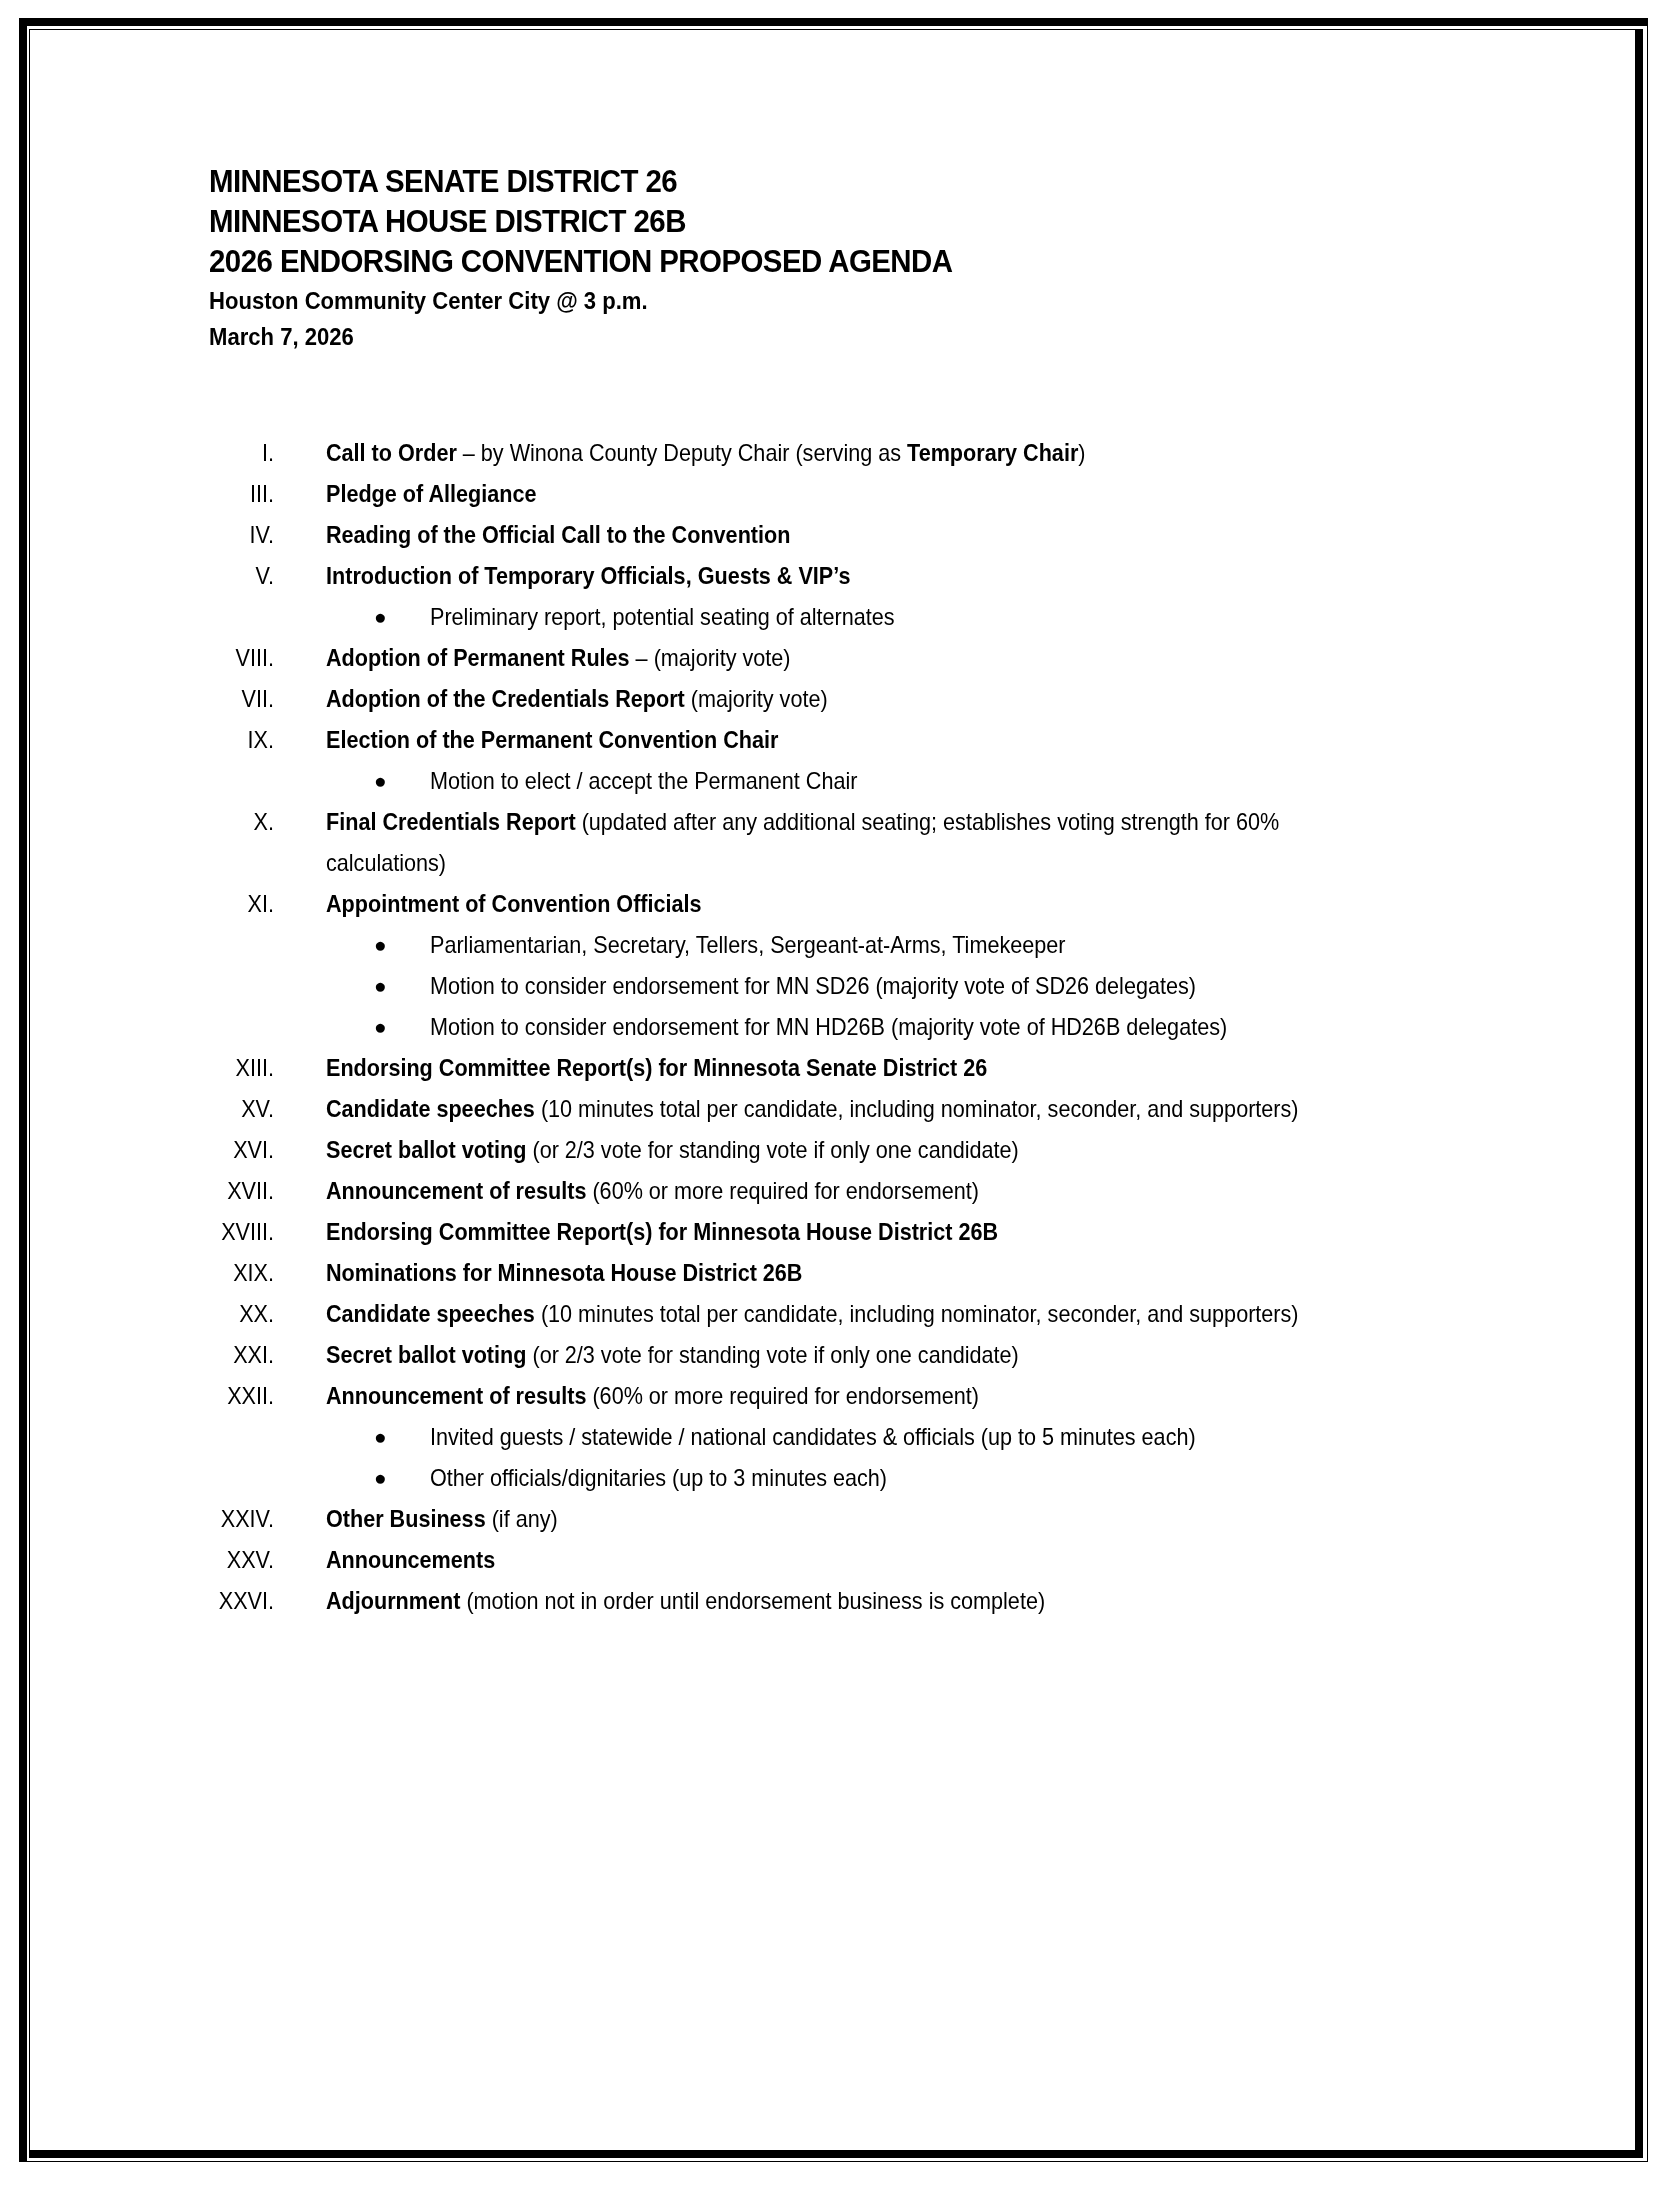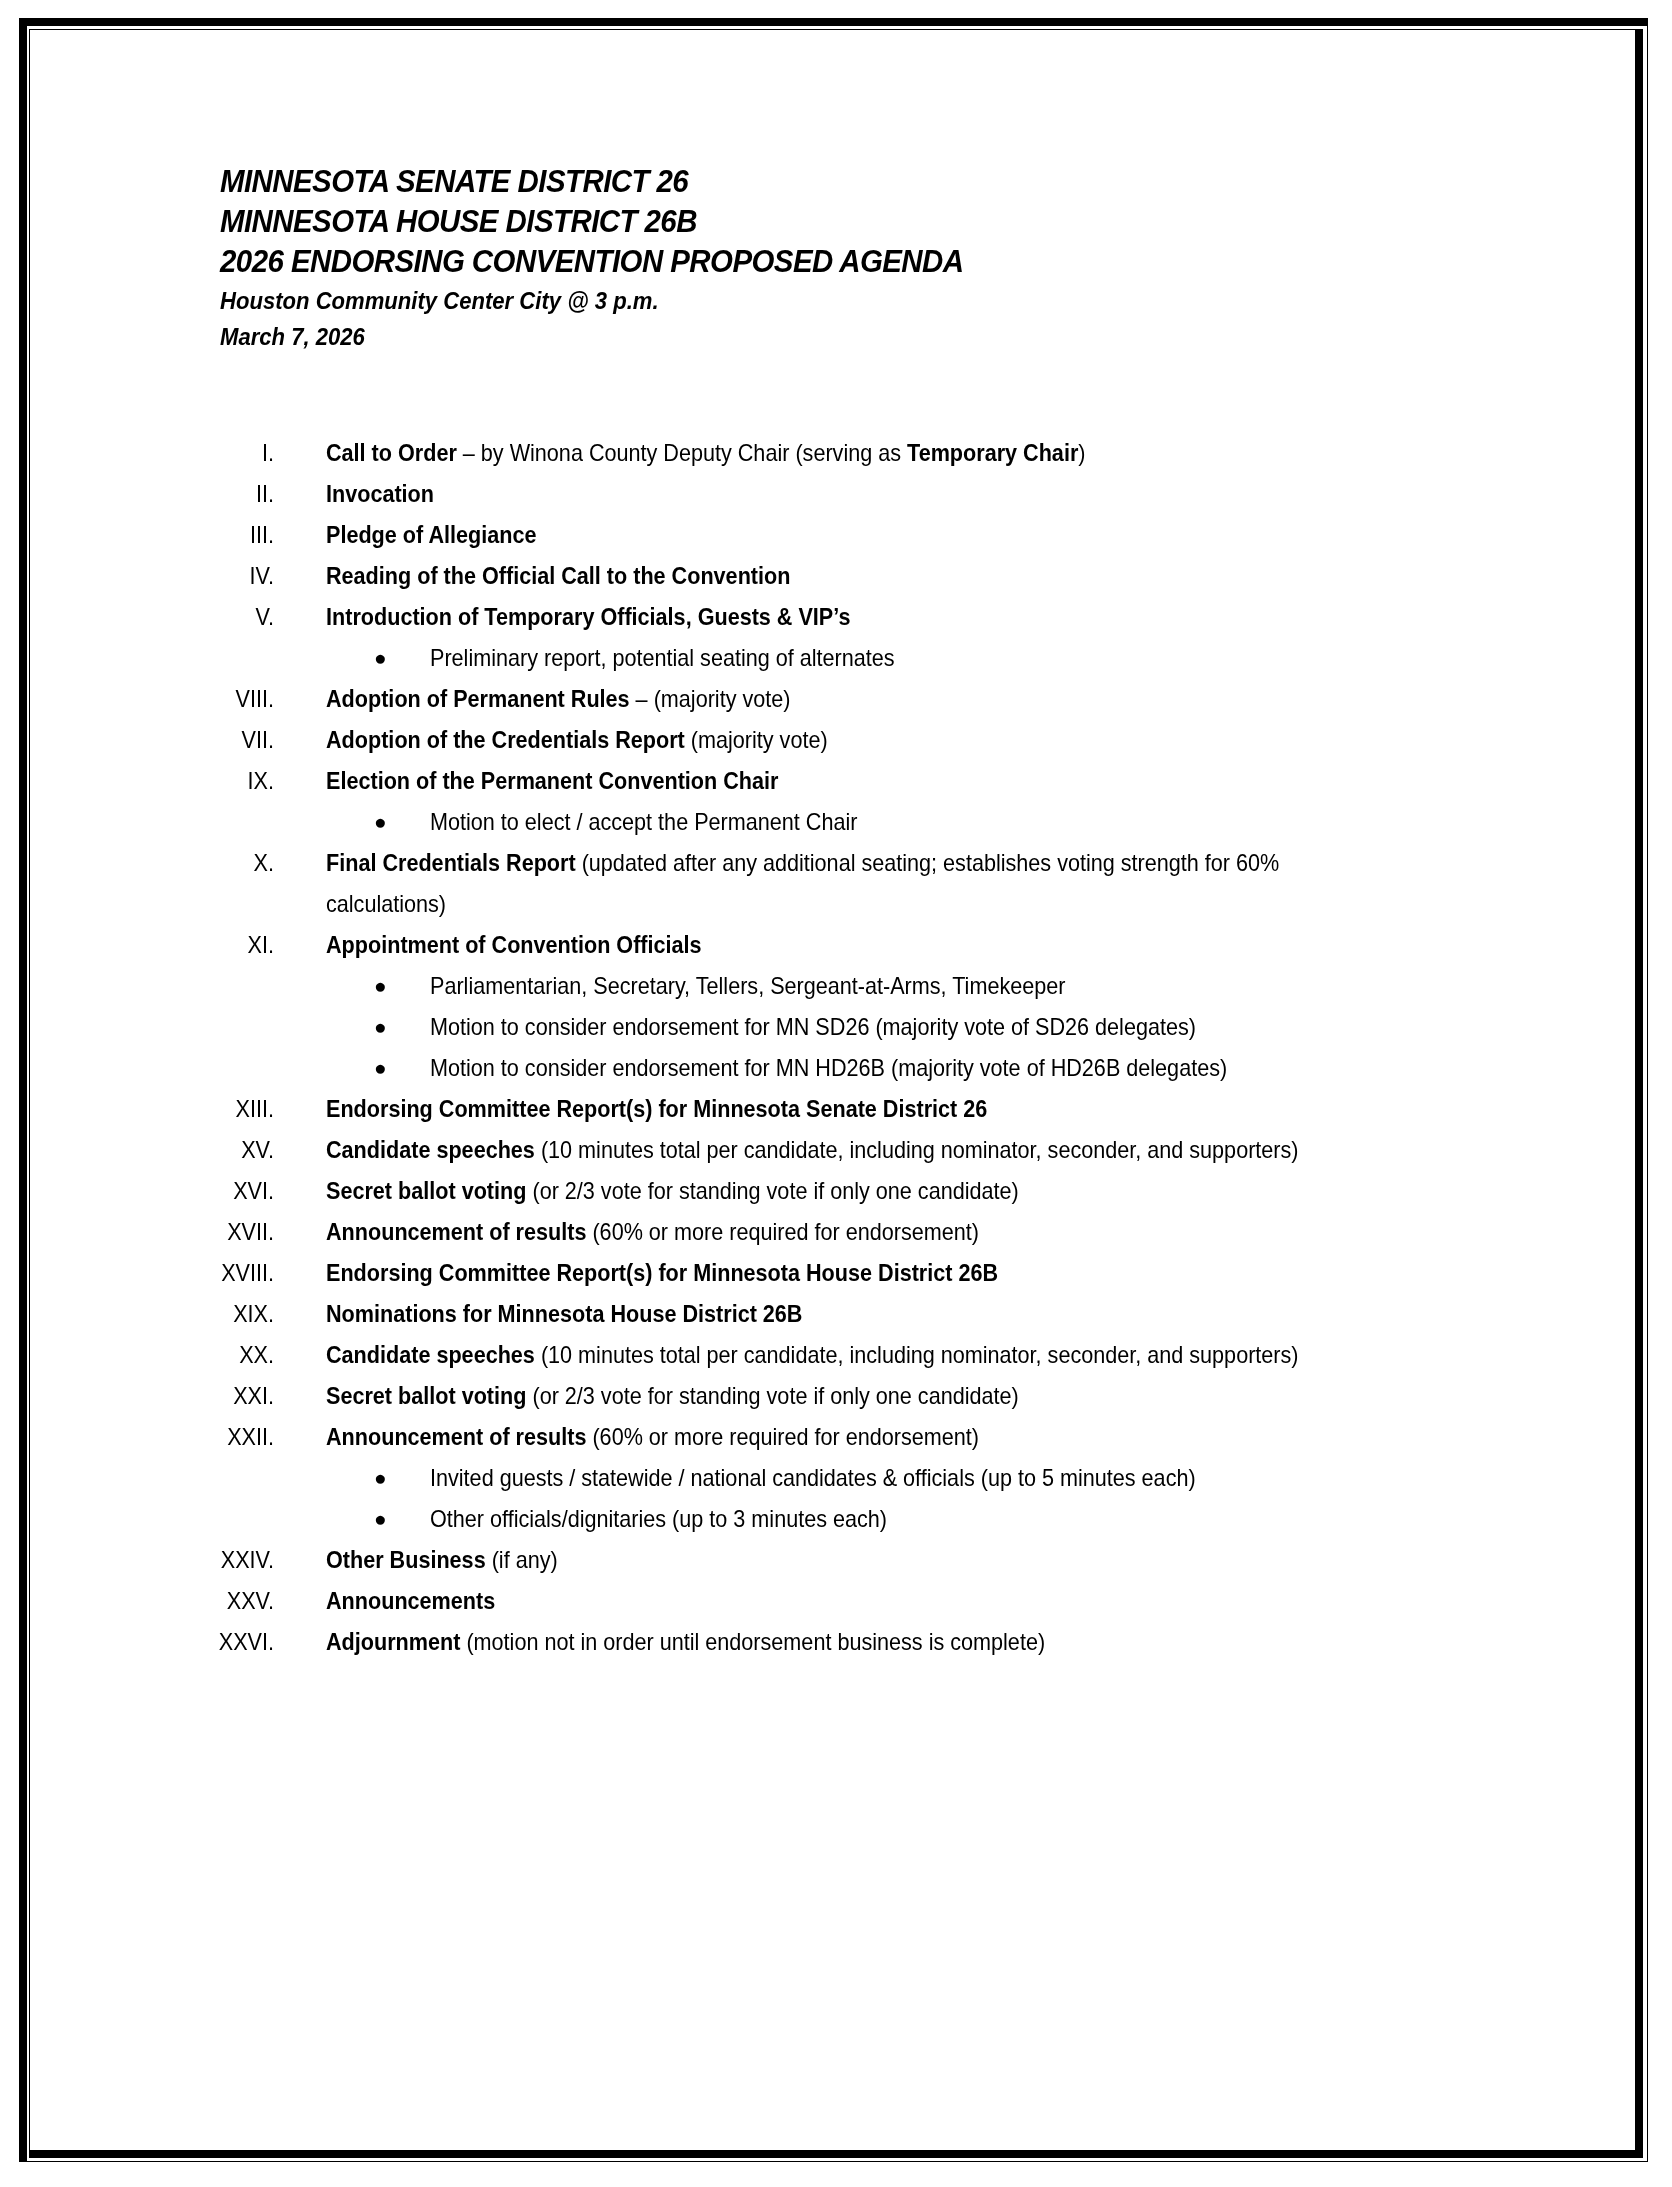--- a/index.html
+++ b/index.html
@@ -7,21 +7,21 @@
          font-family: "Liberation Sans", sans-serif; color: #000; }
 
   
   .frame-outer { position: absolute; left: 19px; top: 18px; width: 1629px; height: 2144px;
                  box-sizing: border-box; border-top: 8.6px solid #000; border-left: 8.6px solid #000;
                  border-right: 1px solid #000; border-bottom: 1px solid #000; }
   .frame-inner { position: absolute; left: 29px; top: 29px; width: 1614px; height: 2129px;
                  box-sizing: border-box; border-top: 1px solid #000; border-left: 1px solid #000;
                  border-right: 8.6px solid #000; border-bottom: 8.6px solid #000; }
 
-  .header { position: absolute; left: 220px; top: 161px; font-style: italic; }
+  .header { position: absolute; left: 209px; top: 161px; }
   .title-line { font-weight: bold; font-size: 32px; line-height: 40px; letter-spacing: -0.6px;
                 white-space: nowrap; transform: scaleX(0.92); transform-origin: left center; }
   .sub-line { font-weight: bold; font-size: 24px; line-height: 36px; white-space: nowrap;
               transform: scaleX(0.92); transform-origin: left center; }
   .sub-line.first { margin-top: 1.9px; }
 
   .agenda { position: absolute; left: 0; top: 432px; width: 1673px; }
   .item { position: relative; font-size: 24px; line-height: 41px; }
   .num { position: absolute; left: 172px; width: 102px; text-align: right; white-space: nowrap;
          transform: scaleX(0.9); transform-origin: right center; }
@@ -44,24 +44,20 @@
   <div class="title-line">MINNESOTA HOUSE DISTRICT 26B</div>
   <div class="title-line">2026 ENDORSING CONVENTION PROPOSED AGENDA</div>
   <div class="sub-line first">Houston Community Center City @ 3 p.m.</div>
   <div class="sub-line">March 7, 2026</div>
 </div>
 
 <div class="agenda" id="agenda">
     <div class="item">
       <span class="num">I.</span>
       <div class="text"><b>Call to Order</b><span> – by Winona County Deputy Chair (serving as </span><b>Temporary Chair</b><span>)</span></div>
-    </div>
-    <div class="item">
-      <span class="num">II.</span>
-      <div class="text"><b>Invocation</b><span></span></div>
     </div>
     <div class="item">
       <span class="num">III.</span>
       <div class="text"><b>Pledge of Allegiance</b><span></span></div>
     </div>
     <div class="item">
       <span class="num">IV.</span>
       <div class="text"><b>Reading of the Official Call to the Convention</b><span></span></div>
     </div>
     <div class="item">

